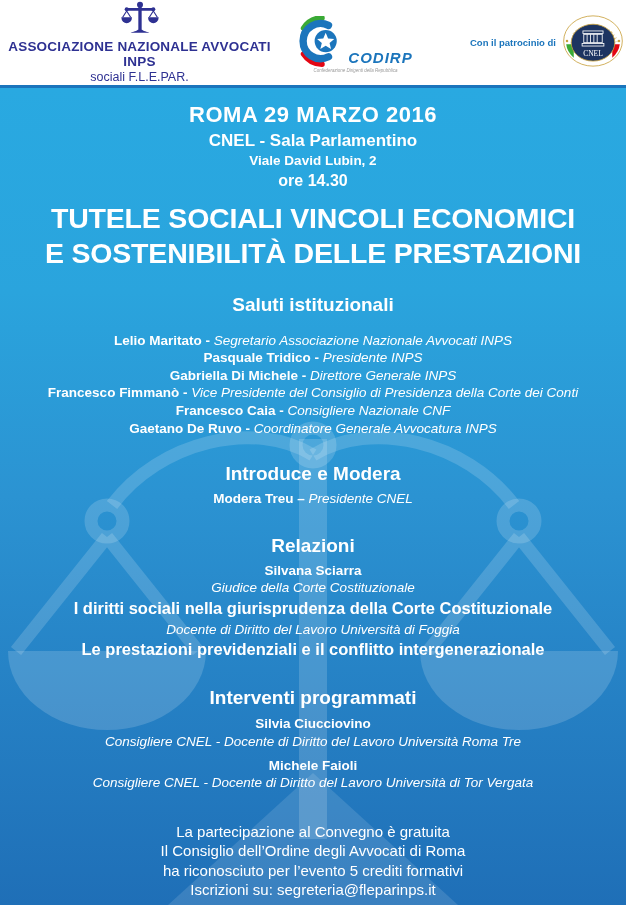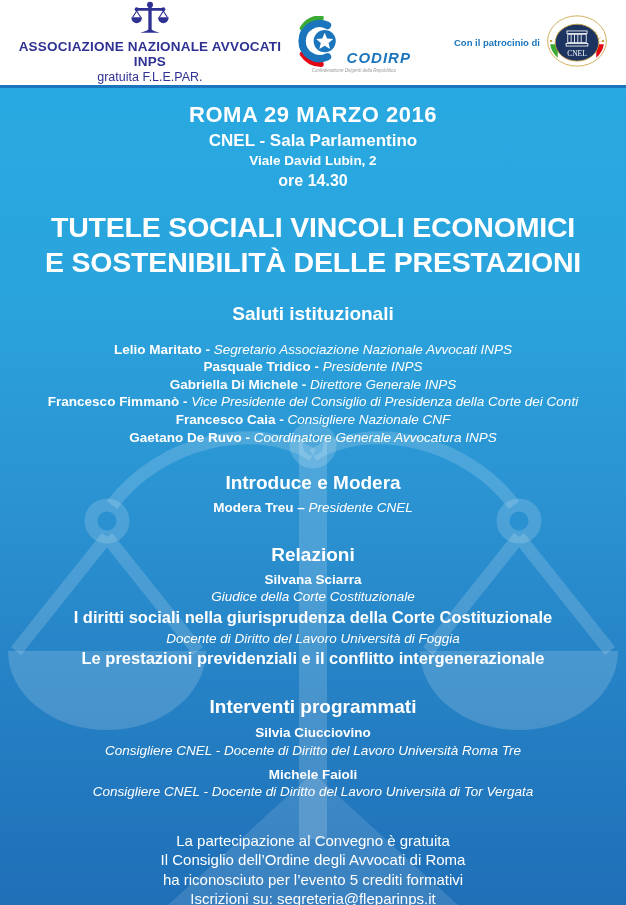--- a/index.html
+++ b/index.html
@@ -6,21 +6,21 @@
   html,body { background:#e8e8e8; }
   body { font-family:"Liberation Sans", sans-serif; }
   .poster {
     position:relative; width:626px; height:905px; margin:0 auto;
     background:#fff; overflow:hidden;
   }
   
   .header {
     position:relative; height:85px; background:#ffffff; z-index:3;
     display:flex; align-items:center; justify-content:space-between;
-    padding:0 18px;
+    padding:0 2px;
   }
   .header-rule { height:3px; background:#1b75bc; position:relative; z-index:3; }
   .logo-left { width:275px; text-align:center; color:#2e3192; }
   .logo-left .org { font-size:13.5px; font-weight:bold; letter-spacing:.2px; }
   .logo-left .sub { font-size:12.5px; margin-top:1px; }
   .logo-center { width:150px; text-align:center; position:relative; top:2px; }
   .codirp-row { display:flex; align-items:flex-end; justify-content:center; gap:2px; }
   .codirp-name { font-size:15px; font-weight:bold; font-style:italic; color:#1b75bc; letter-spacing:1px; position:relative; top:-6px;}
   .codirp-sub { font-size:4.5px; color:#9a9a9a; font-style:italic; width:90px; margin:-4px auto 0; line-height:1.3; }
   .logo-right { width:190px; display:flex; align-items:center; justify-content:flex-end; gap:6px; }
@@ -30,21 +30,21 @@
     position:relative; height:817px; color:#fff; text-align:center;
     background:linear-gradient(180deg,#29a9e1 0%, #2aa4dd 25%, #2b93d2 50%, #2580c4 75%, #1f6fb7 100%);
     z-index:1;
   }
   .watermark { position:absolute; left:0; bottom:0; width:626px; height:500px; z-index:0; pointer-events:none; }
   .content { position:relative; z-index:2; padding-top:14px; }
   .dateblock .l1 { font-size:22px; font-weight:bold; letter-spacing:.5px; }
   .dateblock .l2 { font-size:17px; font-weight:bold; margin-top:3px; }
   .dateblock .l3 { font-size:13.5px; font-weight:bold; margin-top:2px; }
   .dateblock .l4 { font-size:16px; font-weight:bold; margin-top:4px; }
-  .title { margin-top:20px; font-size:28.5px; font-weight:bold; line-height:1.22; letter-spacing:-.2px; }
+  .title { margin-top:11px; font-size:28.5px; font-weight:bold; line-height:1.22; letter-spacing:-.2px; }
   h3.sec { font-size:19px; font-weight:bold; margin-top:0; }
   .saluti { margin-top:23px; }
   .saluti h3 { margin-bottom:16px; }
   .person-line { font-size:13.5px; line-height:17.6px; }
   .person-line .n { font-weight:bold; }
   .person-line .r { font-style:italic; font-weight:normal; }
   .introduce { margin-top:26px; }
   .introduce .person-line { margin-top:5px; }
   .relazioni { margin-top:27px; }
   .rel-name { font-size:13.5px; font-weight:bold; margin-top:5px; line-height:17.6px;}
@@ -72,21 +72,21 @@
             <circle cx="50" cy="12" r="3"></circle>
             <path d="M2 24 L18 24 A8 9 0 0 1 2 24 Z"></path>
             <path d="M10 13 L3 24 L5 24 L10 16 L15 24 L17 24 Z"></path>
             <path d="M42 24 L58 24 A8 9 0 0 1 42 24 Z"></path>
             <path d="M50 13 L43 24 L45 24 L50 16 L55 24 L57 24 Z"></path>
             <path d="M30 40 C 24 46 20 45 16 47 L44 47 C 40 45 36 46 30 40 Z"></path>
           </g>
         </svg>
       </span>
       <div class="org">ASSOCIAZIONE NAZIONALE AVVOCATI INPS</div>
-      <div class="sub">gratuita F.L.E.PAR.</div>
+      <div class="sub">sociali F.L.E.PAR.</div>
     </div>
 
     <div class="logo-center">
       <div class="codirp-row">
         <span>
           <svg width="48" height="52" viewBox="0 0 52 56">
             <path d="M26 2 A24 24 0 0 0 6 13" stroke="#3aaa35" stroke-width="6" fill="none" stroke-linecap="round"></path>
             <path d="M5 16 A24 24 0 0 0 5 38" stroke="#ffffff" stroke-width="6" fill="none"></path>
             <path d="M6 41 A24 24 0 0 0 26 52" stroke="#e30613" stroke-width="6" fill="none" stroke-linecap="round"></path>
             <path d="M33 10 A19 19 0 1 0 33 44" stroke="#1b75bc" stroke-width="8" fill="none" stroke-linecap="round"></path>

